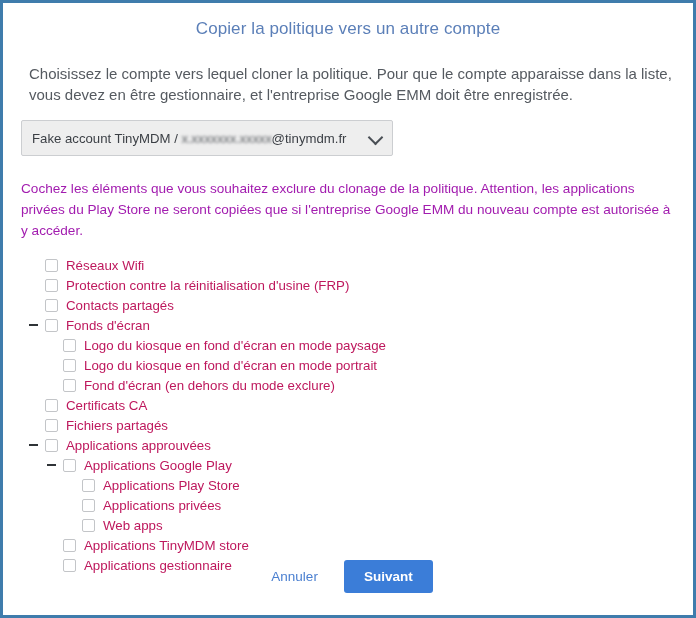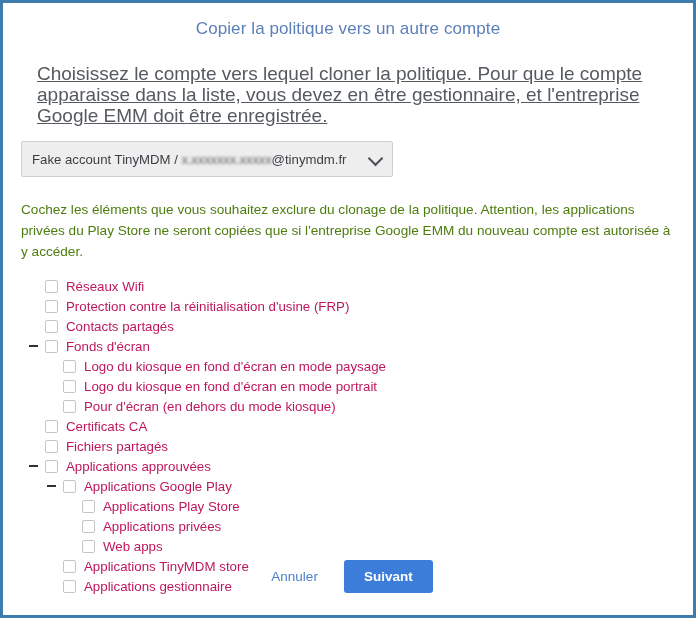--- a/index.html
+++ b/index.html
@@ -37,25 +37,24 @@
     color: #5b7fb8;
     font-size: 17px;
     font-weight: 400;
     letter-spacing: .1px;
     margin: 15px 0 0 0;
     line-height: 22px;
   }
 
   .intro-text {
     color: #555a60;
-    font-size: 19px;
+    font-size: 15px;
     line-height: 21px;
-    margin: 23px 0 0 16px;
+    margin: 23px 0 0 8px;
     max-width: 652px;
-    text-decoration: underline;
   }
 
   .account-select-wrap {
     margin-top: 15px;
   }
 
   .account-select {
     position: relative;
     box-sizing: border-box;
     width: 372px;
@@ -88,21 +87,21 @@
     top: 50%;
     width: 9px;
     height: 9px;
     margin-top: -6px;
     border-right: 2px solid #4a4f55;
     border-bottom: 2px solid #4a4f55;
     transform: rotate(45deg);
   }
 
   .instructions-text {
-    color: #4d7c0f;
+    color: #a21caf;
     font-size: 13.6px;
     line-height: 21px;
     margin: 22px 0 0 0;
     max-width: 654px;
   }
 
   .tree {
     margin: 14px 0 0 0;
     padding: 0;
     list-style: none;
@@ -232,21 +231,21 @@
         <li class="tree-row lvl1">
           <span class="cbox"></span>
           <span class="tree-label">Logo du kiosque en fond d'écran en mode paysage</span>
         </li>
         <li class="tree-row lvl1">
           <span class="cbox"></span>
           <span class="tree-label">Logo du kiosque en fond d'écran en mode portrait</span>
         </li>
         <li class="tree-row lvl1">
           <span class="cbox"></span>
-          <span class="tree-label">Pour d'écran (en dehors du mode kiosque)</span>
+          <span class="tree-label">Fond d'écran (en dehors du mode exclure)</span>
         </li>
         <li class="tree-row lvl0">
           <span class="cbox"></span>
           <span class="tree-label">Certificats CA</span>
         </li>
         <li class="tree-row lvl0">
           <span class="cbox"></span>
           <span class="tree-label">Fichiers partagés</span>
         </li>
         <li class="tree-row lvl0">

